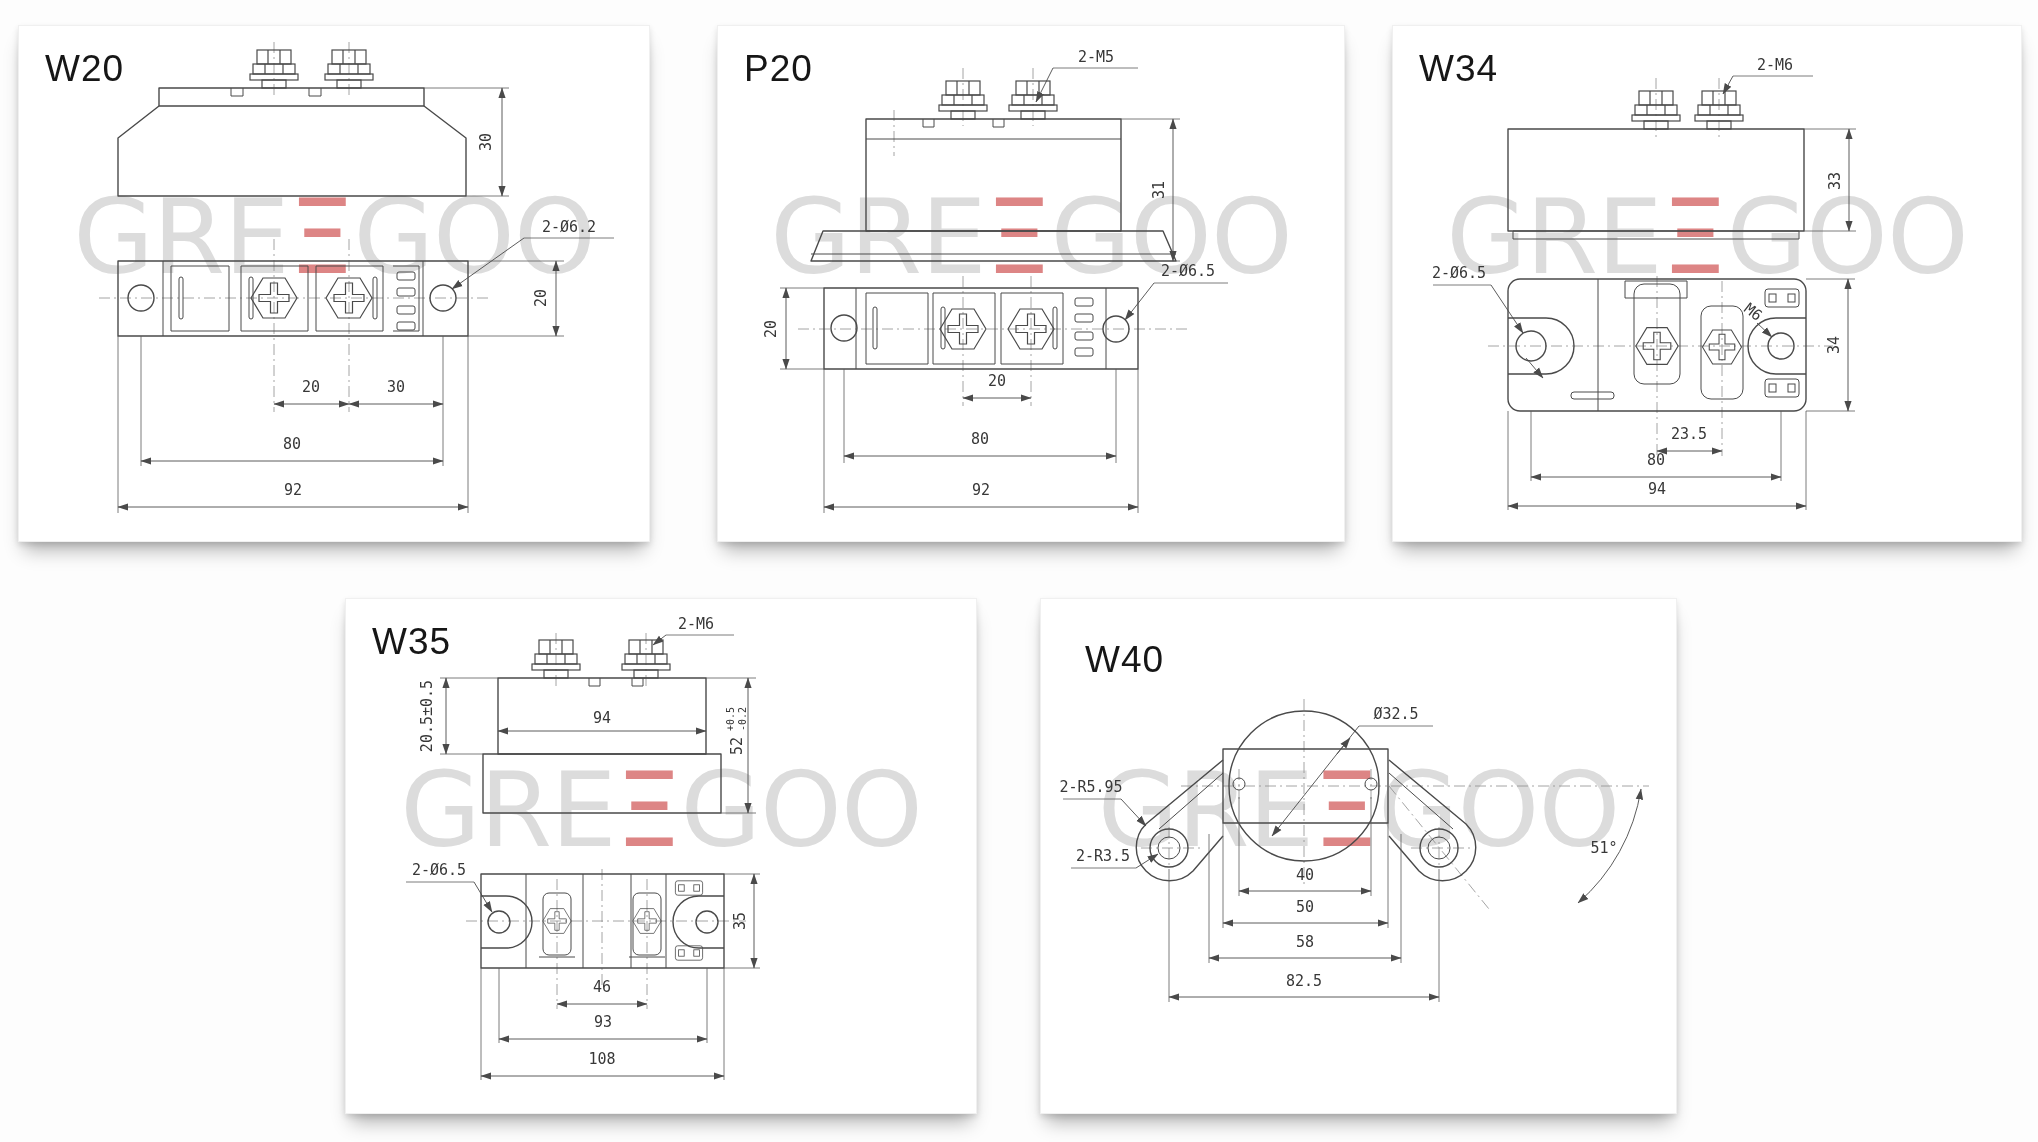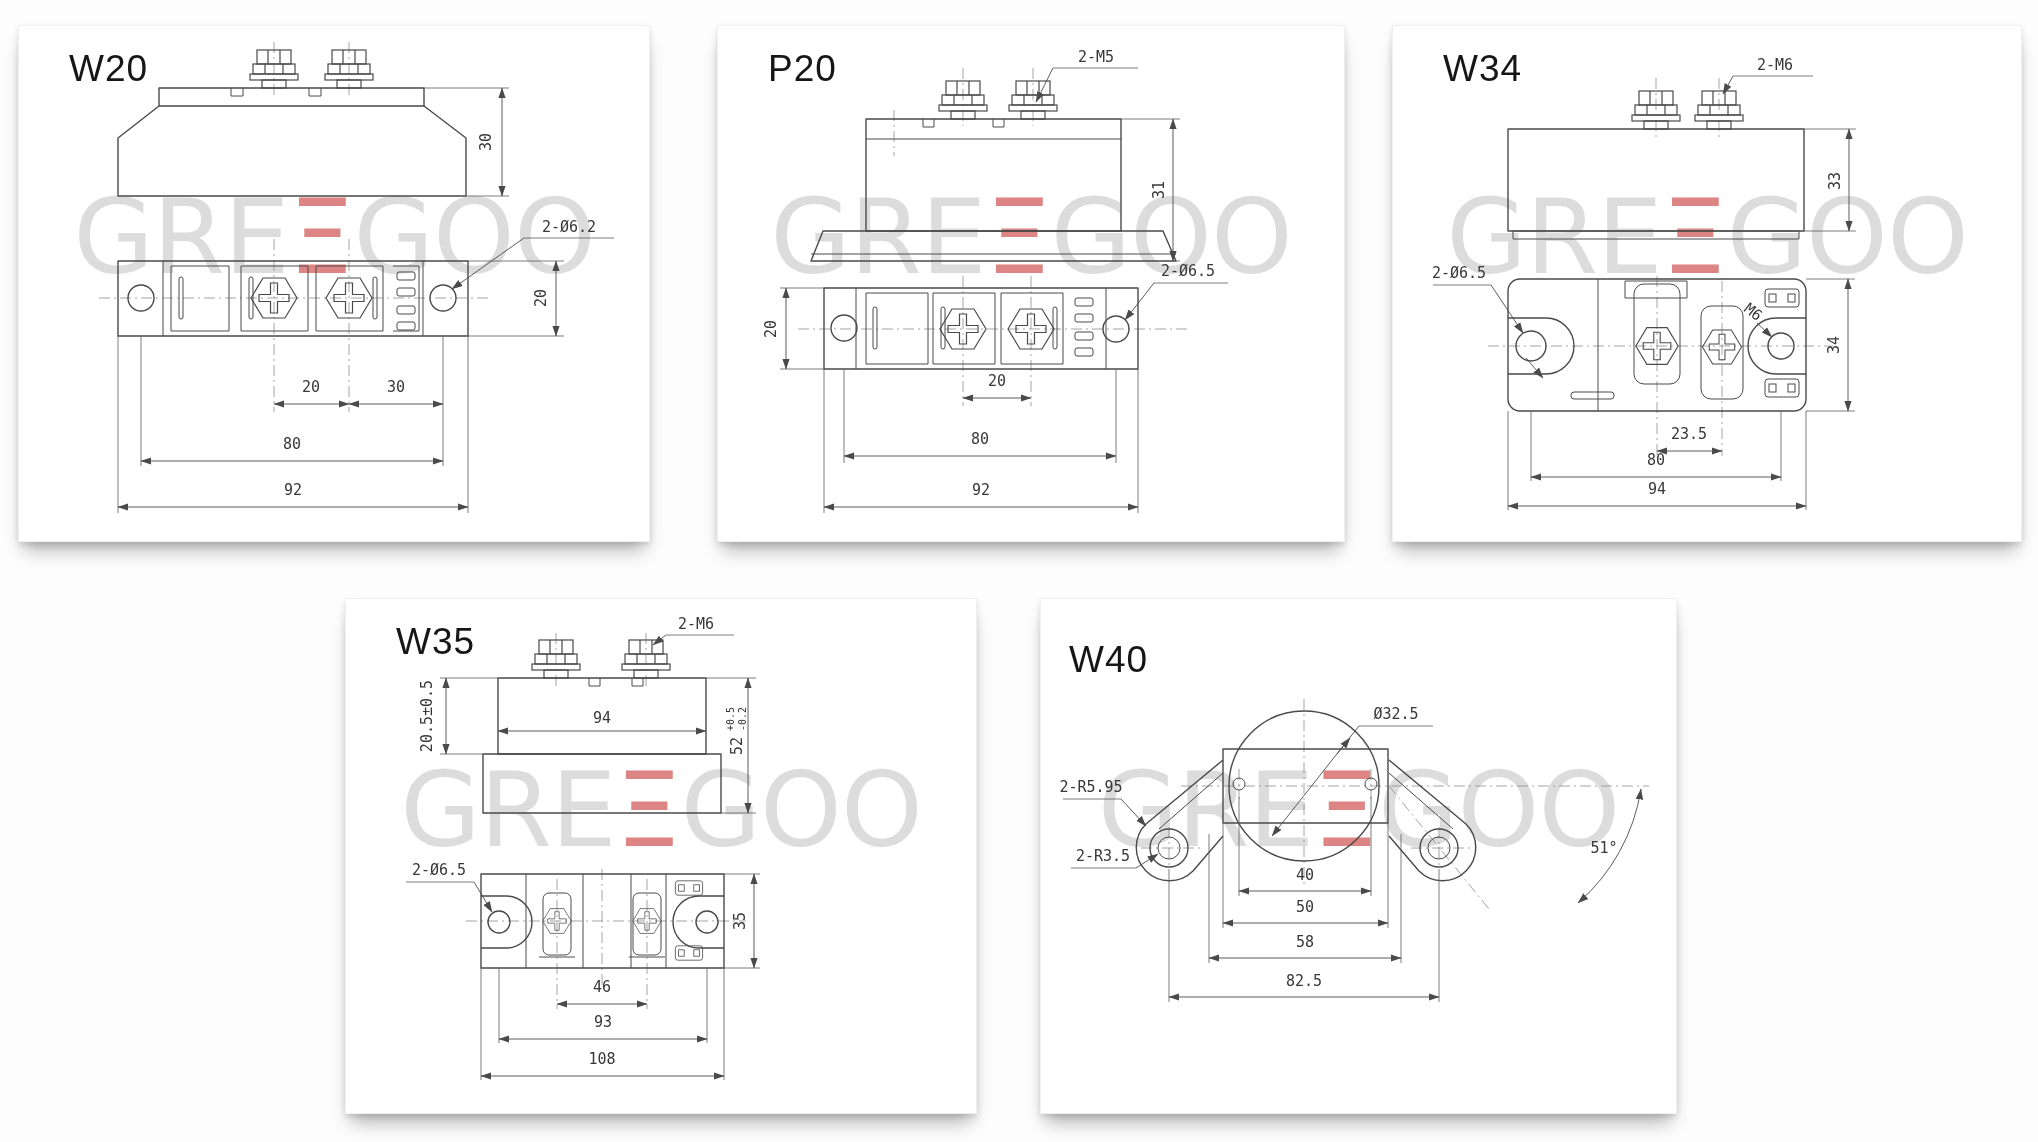--- a/index.html
+++ b/index.html
@@ -2,21 +2,21 @@
 <html><head>
 <meta charset="utf-8">
 <style>
   html,body{margin:0;padding:0;background:#ffffff;}
   #stage{position:relative;width:2038px;height:1142px;background:#fdfdfd;overflow:hidden;
          font-family:"Liberation Sans",sans-serif;}
   .card{position:absolute;background:#ffffff;
         box-shadow:0 14px 18px -6px rgba(0,0,0,.30), 0 3px 6px rgba(0,0,0,.12);
         border:1px solid #f0f0f0;}
   .card svg{position:absolute;left:0;top:0;z-index:2;}
-  .title{position:absolute;left:50px;top:22px;font-size:37px;color:#161616;
+  .title{position:absolute;left:26px;top:22px;font-size:37px;color:#161616;
          letter-spacing:1px;z-index:3;}
   .wm{position:absolute;left:0;right:0;top:150px;text-align:center;z-index:1;
       font-family:"DejaVu Sans",sans-serif;font-weight:400;font-size:104px;
       color:#dcdcdc;letter-spacing:-1px;user-select:none;white-space:nowrap;}
   .wm .mid{color:#dd8585;}
   svg .ol{stroke:#4a4a4a;stroke-width:1.4;fill:none;stroke-linejoin:round;}
   svg .o2{stroke:#4a4a4a;stroke-width:1;fill:none;}
   svg .cl{stroke:#8d8d8d;stroke-width:.8;fill:none;stroke-dasharray:11 4 2 4;}
   svg .ext{stroke:#5a5a5a;stroke-width:.8;fill:none;}
   svg .dim{stroke:#4a4a4a;stroke-width:.9;fill:none;marker-start:url(#ar);marker-end:url(#ar);}
@@ -267,21 +267,21 @@
       <path class="dim" d="M153,440 H361"></path>
       <text class="dt" x="257" y="428">93</text>
       <path class="dim" d="M135,477 H378"></path>
       <text class="dt" x="256" y="465">108</text>
     </g>
   </svg>
 </div>
 
 <div class="card" style="left:1040px;top:598px;width:635px;height:514px">
   <div class="wm"><span>GRE</span><span class="mid">Ξ</span><span>GOO</span></div>
-  <div class="title" style="left:28px;top:40px">W40</div>
+  <div class="title" style="left:44px;top:40px">W40</div>
   <svg width="635" height="514" viewBox="0 0 635 514">
     <g class="cl">
       <path d="M140,187 H608 M263,100 V285 M198,170 V200 M330,170 V200 M100,249 H160 M370,249 H430 M128,228 V270 M398,228 V270 M348,187 L448,310"></path>
     </g>
     <g>
       <circle class="ol" cx="263" cy="187" r="75"></circle>
       <path class="ol" d="M182,150 H347 V224 H182 Z"></path>
       <circle class="o2" cx="198" cy="185" r="6"></circle>
       <circle class="o2" cx="330" cy="185" r="6"></circle>
       <path class="ol" d="M182,161 L105,225 A33,33 0 1 0 152,272 L182,237"></path>

